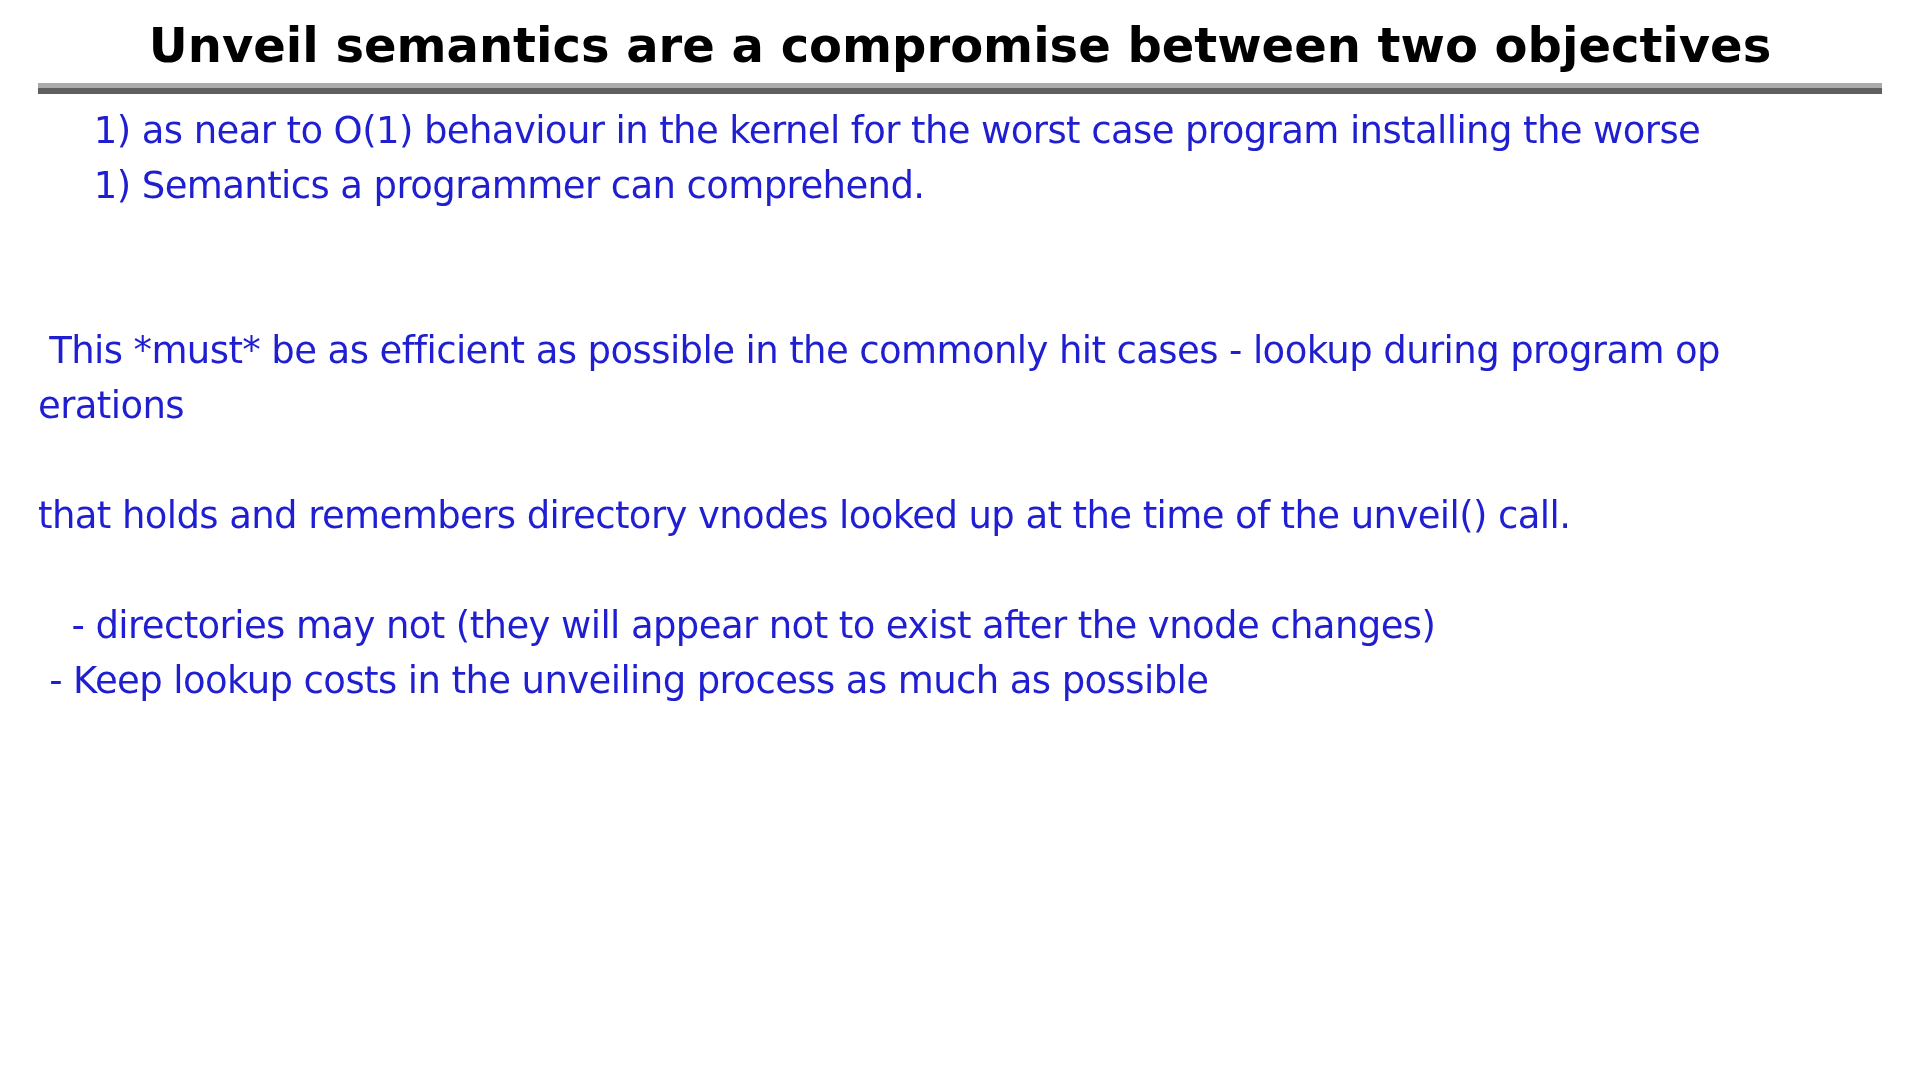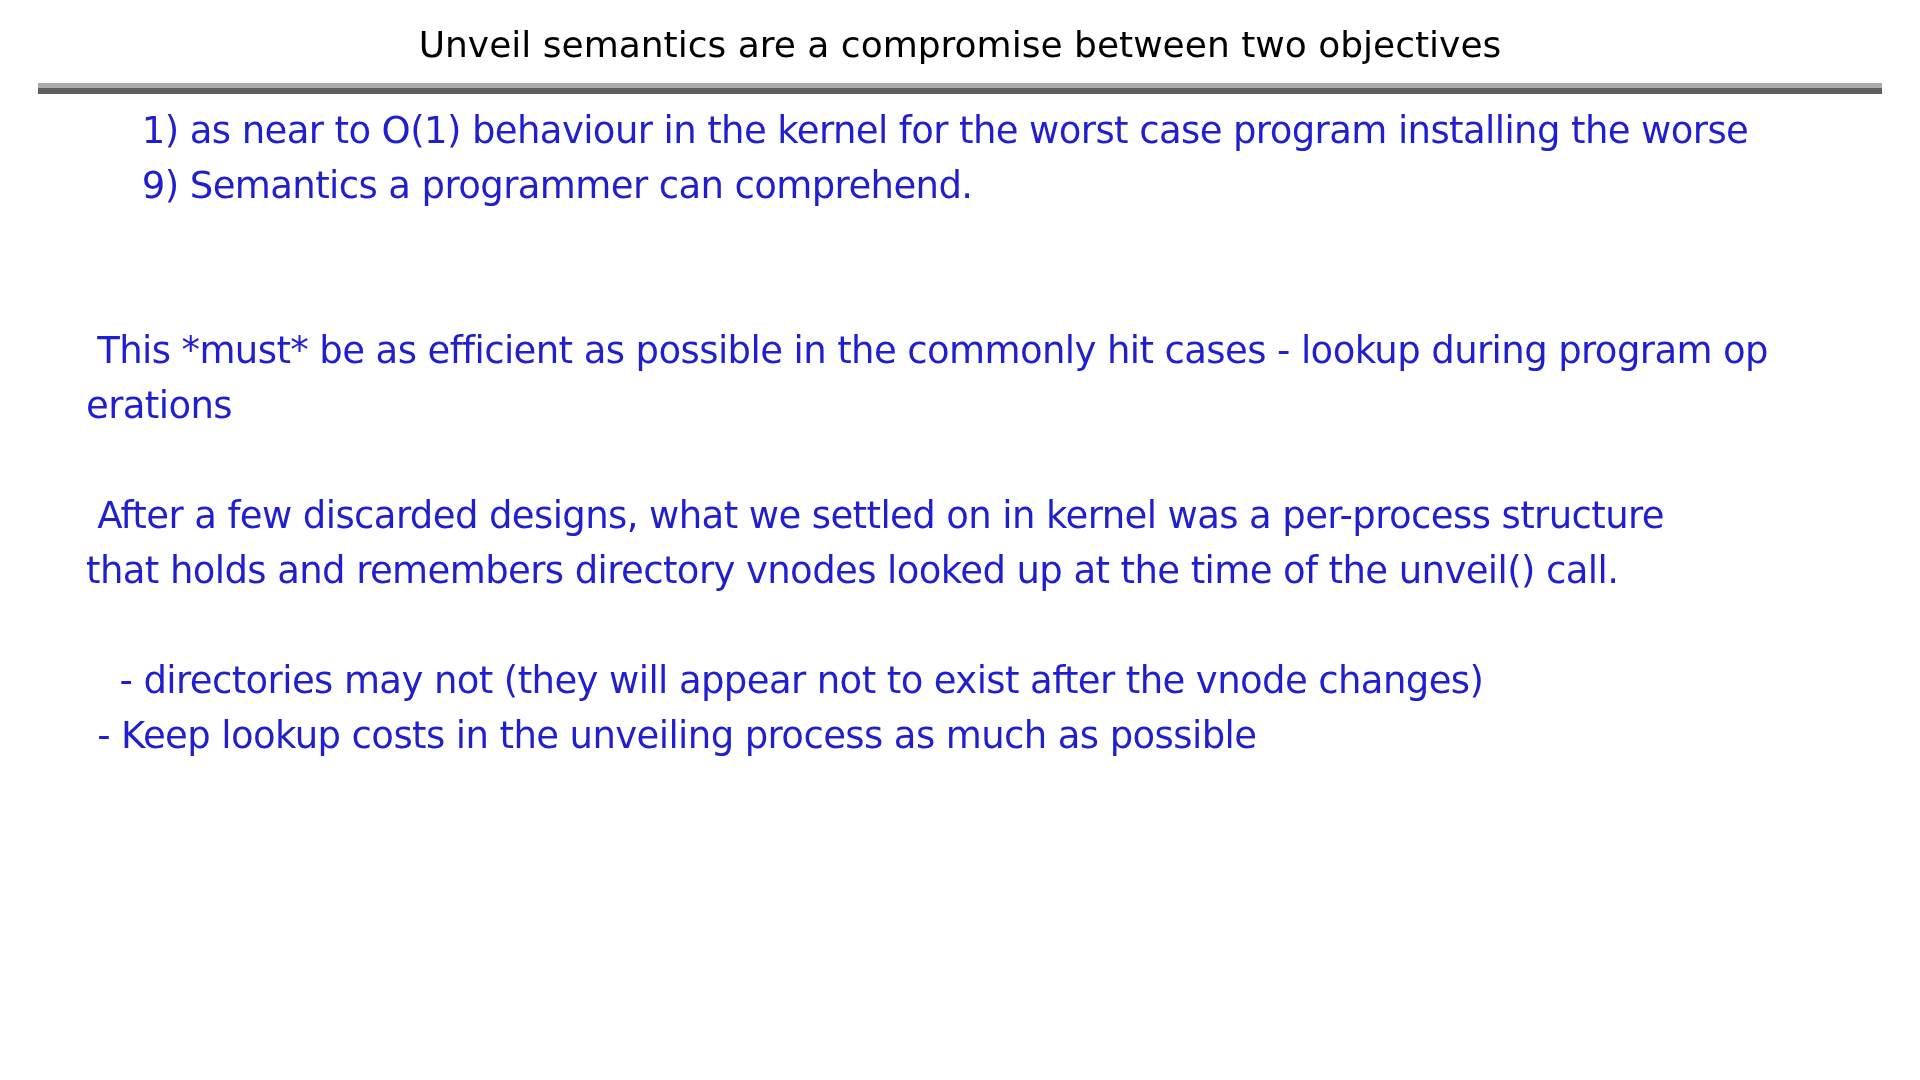--- a/index.html
+++ b/index.html
@@ -26,22 +26,22 @@
     height: 100%;
     position: relative;
   }
   .slide-header {
     padding-top: 20px;
     text-align: center;
   }
   .slide-title {
     display: inline-block;
     color: var(--title-text);
-    font-size: 36px;
-    font-weight: 400;
+    font-size: 48px;
+    font-weight: 700;
     line-height: 50px;
     letter-spacing: 0px;
     white-space: nowrap;
   }
   .title-divider {
     height: 11px;
     margin: 13px auto 0 auto;
     width: calc(100% - 76px);
     background: linear-gradient(
       to bottom,
@@ -53,42 +53,40 @@
     padding: 9px 6px 0 38px;
     color: var(--body-text);
   }
   .body-line {
     white-space: pre;
     font-size: 37px;
     line-height: 55px;
     min-height: 55px;
     letter-spacing: -0.6px;
     overflow: visible;
-    margin-left: 48px;
   }
 </style>
 </head>
 <body>
 
 <div class="slide">
 
   <div class="slide-header">
     <div class="slide-title">Unveil semantics are a compromise between two objectives</div>
   </div>
 
   <div class="title-divider"></div>
 
   <div class="slide-body">
     <div class="body-line">     1) as near to O(1) behaviour in the kernel for the worst case program installing the worse</div>
-    <div class="body-line">     9) Semantics a programmer can comprehend.</div>
+    <div class="body-line">     1) Semantics a programmer can comprehend.</div>
     <div class="body-line"></div>
     <div class="body-line"></div>
     <div class="body-line"> This *must* be as efficient as possible in the commonly hit cases - lookup during program op</div>
     <div class="body-line">erations</div>
     <div class="body-line"></div>
-    <div class="body-line"> After a few discarded designs, what we settled on in kernel was a per-process structure</div>
     <div class="body-line">that holds and remembers directory vnodes looked up at the time of the unveil() call.</div>
     <div class="body-line"></div>
     <div class="body-line">   - directories may not (they will appear not to exist after the vnode changes)</div>
     <div class="body-line"> - Keep lookup costs in the unveiling process as much as possible</div>
   </div>
 
 </div>
 
 </body></html>

